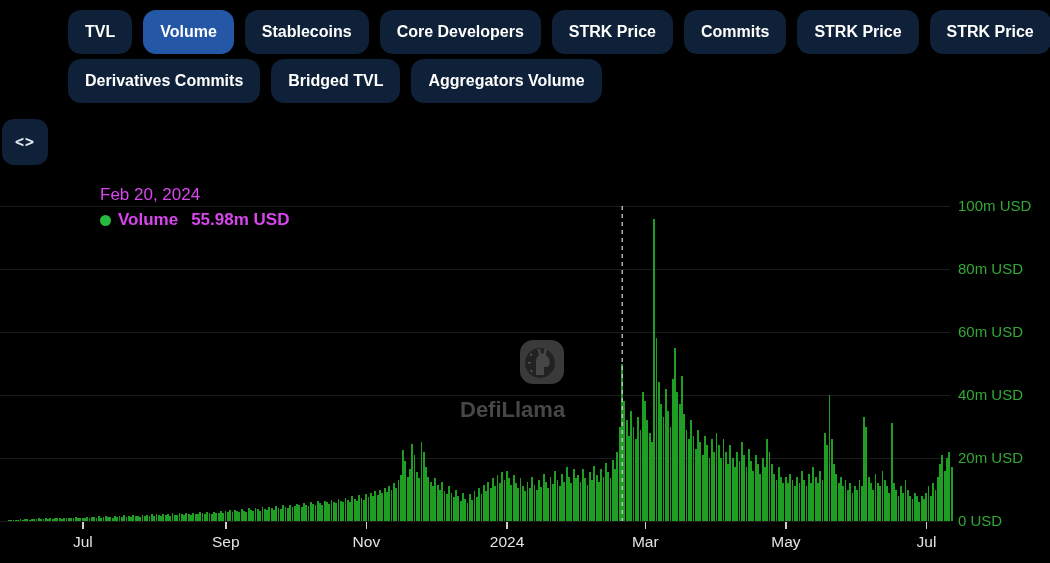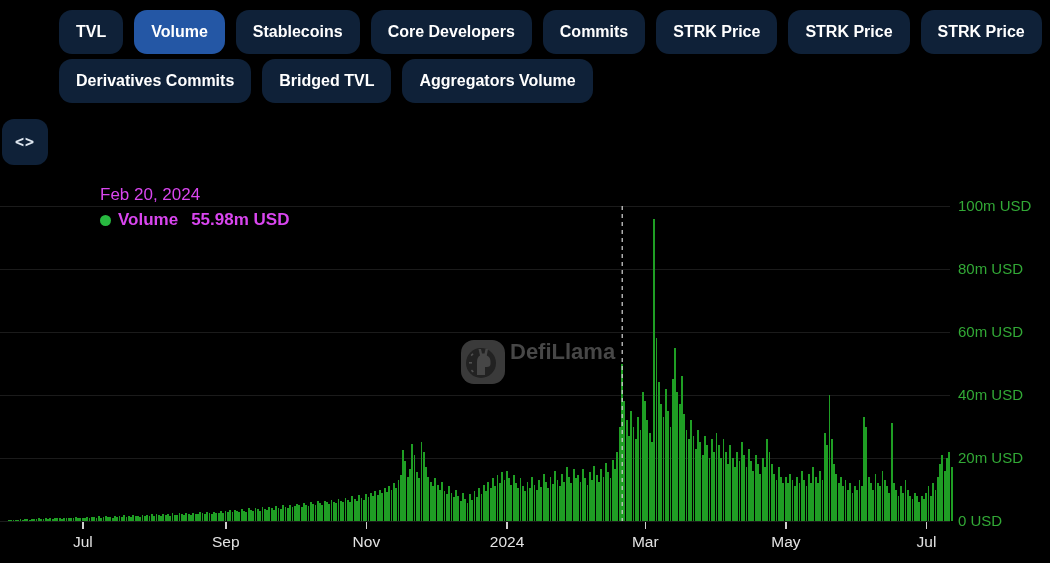--- a/index.html
+++ b/index.html
@@ -1,50 +1,50 @@
 <!DOCTYPE html>
 <html><head>
 <meta charset="utf-8">
 <style>
   * { margin:0; padding:0; box-sizing:border-box; }
   html,body { width:1050px; height:563px; background:#000; overflow:hidden;
     font-family:"Liberation Sans", sans-serif; }
-  .tab-row { position:absolute; left:15px; display:flex; gap:11px;padding-left:44px; }
+  .tab-row { position:absolute; left:24px; display:flex; gap:11px;padding-left:44px; }
   .tab-row.r1 { top:10px; }
   .tab-row.r2 { top:59px; }
   .pill { background:#0f2138; color:#fff; border:none; border-radius:13px;
     font-family:"Liberation Sans", sans-serif; font-size:16px; font-weight:700;
     padding:0 17px; height:44px; line-height:44px; cursor:pointer; white-space:nowrap; }
   .pill.active { background:#2457a5; }
   .embed-btn { position:absolute; left:2px; top:119px; width:46px; height:46px;
     background:#0f2138; border:none; border-radius:12px; color:#dfe7f0;
     font-size:15px; font-weight:700; cursor:pointer; letter-spacing:1px;
     font-family:"DejaVu Sans Mono", monospace; }
   .chart { position:absolute; left:0; top:183px; width:1050px; height:380px; }
   .chart svg.plot { position:absolute; left:0; top:0; }
   .tooltip { position:absolute; left:100px; top:2px; color:#d946ef; }
   .tt-date { font-size:17px; font-weight:400; margin-bottom:5px; }
   .tt-row { display:flex; align-items:center; font-size:17px; font-weight:700; }
   .dot { width:11px; height:11px; border-radius:50%; background:#28b940;
     display:inline-block; margin-right:7px; }
   .tt-label { margin-right:13px; }
   .watermark { position:absolute; left:460px; top:156px; display:flex;
-    align-items:flex-start; gap:4px; opacity:0.95; }
+    align-items:flex-end; gap:12px; opacity:0.95;flex-direction:column; }
   .wm-text { color:#4b4b4b; font-size:22px; font-weight:700; }
 </style>
 </head>
 <body>
 
 <nav class="tab-row r1" id="tabrow1">
     <button class="pill">TVL</button>
     <button class="pill active">Volume</button>
     <button class="pill">Stablecoins</button>
     <button class="pill">Core Developers</button>
+    <button class="pill">STRK Price</button>
     <button class="pill">Commits</button>
-    <button class="pill">STRK Price</button>
     <button class="pill">STRK Price</button>
     <button class="pill">STRK Price</button>
   </nav>
 <nav class="tab-row r2" id="tabrow2">
     <button class="pill">Derivatives Commits</button>
     <button class="pill">Bridged TVL</button>
     <button class="pill">Aggregators Volume</button>
   </nav>
 
 <button class="embed-btn">

